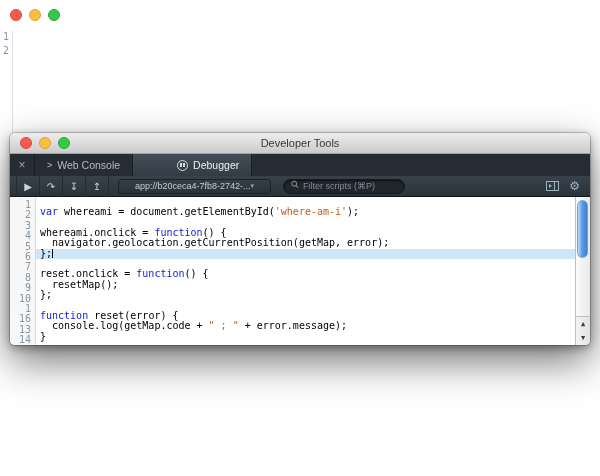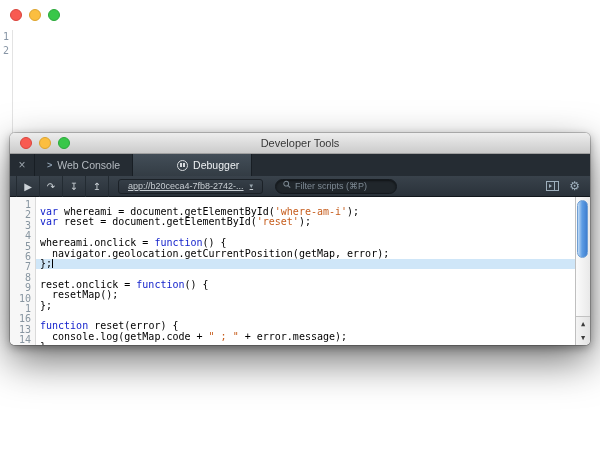--- a/index.html
+++ b/index.html
@@ -43,23 +43,23 @@
                 display:flex;align-items:center;justify-content:center;gap:1.5px;box-sizing:border-box;}
   .pause-circle i{display:block;width:1.5px;height:4.5px;background:#d8dbde;}
 
   
   .toolbar{height:21px;background:linear-gradient(#39424b,#2a323a);
            border-bottom:1px solid #12171c;display:flex;align-items:center;
            padding:0 6px;box-sizing:border-box;}
   .tbtn{width:22px;height:21px;display:flex;align-items:center;justify-content:center;
         color:#ccd2d7;font-size:10px;border-right:1px solid #232b32;}
   .tbtn:first-child{border-left:1px solid #232b32;}
-  .selector{margin-left:9px;height:15px;display:flex;align-items:center;gap:6px;padding:0 9px;
+  .selector{margin-left:9px;height:15px;display:flex;align-items:center;gap:0;padding:0 16px;
             background:linear-gradient(#353e47,#2a3139);border:1px solid #1b2127;border-radius:3px;
-            color:#c6ccd1;font-size:9px;box-sizing:border-box;text-decoration:underline;}
+            color:#c6ccd1;font-size:9px;box-sizing:border-box;}
   .selector .dd-caret{font-size:7px;color:#98a3ac;}
   .filter{margin-left:12px;height:15px;width:122px;border-radius:9px;background:#20262b;
           border:1px solid #14191e;display:flex;padding:0 7px;gap:4px;
           box-sizing:border-box;box-shadow:inset 0 1px 2px rgba(0,0,0,.5);}
   .filter input{background:transparent;border:none;outline:none;color:#9aa6b0;font-size:9px;
                 width:100%;padding:0;font-family:"Liberation Sans",sans-serif;}
   .filter input::placeholder{color:#7d8993;opacity:1;}
   .toolbar-right{margin-left:auto;display:flex;align-items:center;gap:10px;padding-right:4px;color:#9fb0bd;}
   .gear{font-size:12px;color:#9fb0bd;line-height:1;}
 
@@ -182,21 +182,20 @@
           <div class="gutter-line">8</div>
           <div class="gutter-line">9</div>
           <div class="gutter-line">10</div>
           <div class="gutter-line">1</div>
           <div class="gutter-line">16</div>
           <div class="gutter-line">13</div>
           <div class="gutter-line">14</div>
         </div>
       <div class="code">
           <div class="code-line"><span class="tok-keyword">var</span><span class="tok-plain"> whereami = document.getElementById(</span><span class="tok-string">'where-am-i'</span><span class="tok-plain">);</span></div>
-          <div class="code-line"><span class="tok-keyword">var</span><span class="tok-plain"> reset = document.getElementById(</span><span class="tok-string">'reset'</span><span class="tok-plain">);</span></div>
           <div class="code-line"></div>
           <div class="code-line"><span class="tok-plain">whereami.onclick = </span><span class="tok-keyword">function</span><span class="tok-plain">() {</span></div>
           <div class="code-line"><span class="tok-plain">  navigator.geolocation.getCurrentPosition(getMap, error);</span></div>
           <div class="code-line active"><span class="tok-plain">};</span><span class="caret-bar"></span></div>
           <div class="code-line"></div>
           <div class="code-line"><span class="tok-plain">reset.onclick = </span><span class="tok-keyword">function</span><span class="tok-plain">() {</span></div>
           <div class="code-line"><span class="tok-plain">  resetMap();</span></div>
           <div class="code-line"><span class="tok-plain">};</span></div>
           <div class="code-line"></div>
           <div class="code-line"><span class="tok-keyword">function</span><span class="tok-plain"> reset(error) {</span></div>

